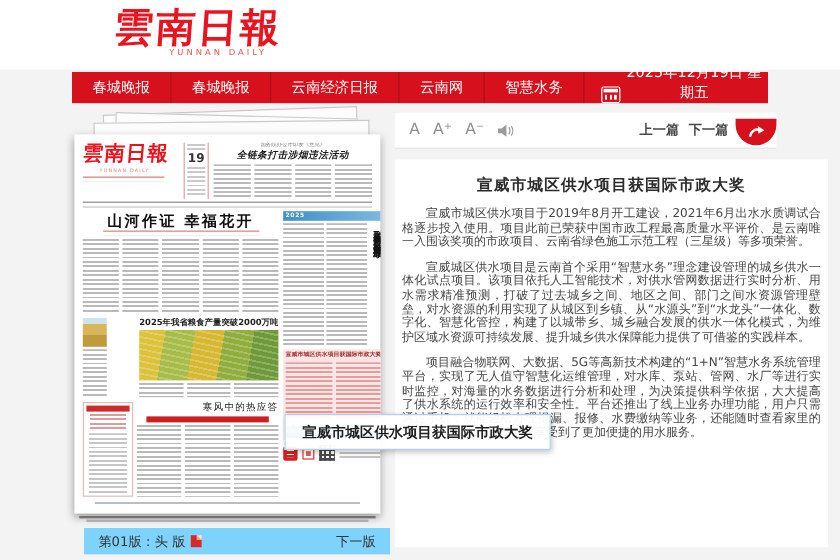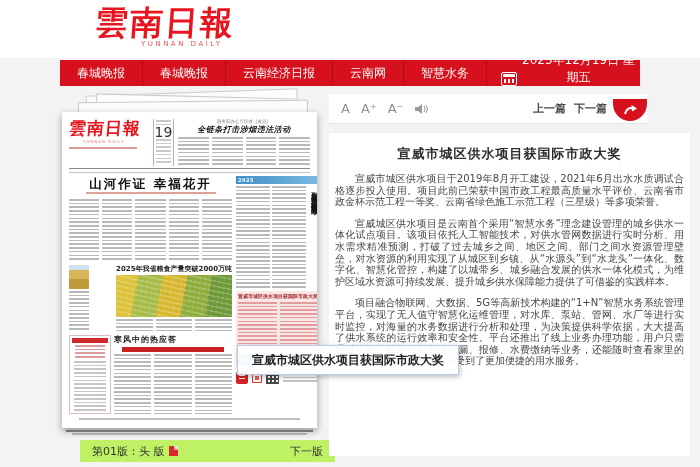--- a/index.html
+++ b/index.html
@@ -43,21 +43,21 @@
 
   .masthead{display:flex;gap:4px;height:47px;}
   .m-logo{width:80px;position:relative;}
   .m-logo .zh{font-family:"DejaVu Serif","Liberation Serif",serif;font-weight:bold;font-size:17px;
               color:#e8131d;letter-spacing:1px;transform:skewX(-5deg);display:block;line-height:1.1;}
   .m-logo .en{display:block;font-size:4px;color:#e87a70;letter-spacing:1px;margin:1px 0 3px 14px;}
   .m-slogan{height:4px;width:68px;--ink:#e09a96;}
   .datebox{width:21px;border-left:1px solid #d9a3a3;border-right:1px solid #d9a3a3;
            display:flex;flex-direction:column;align-items:center;padding:1px 2px;box-sizing:border-box;}
   .datebox .d-top{width:100%;height:7px;--ink:#c9c9c9;}
-  .datebox .d-num{font-size:14px;font-weight:normal;color:#333;line-height:11px;}
+  .datebox .d-num{font-size:10px;font-weight:bold;color:#333;line-height:11px;}
   .datebox .d-bot{width:100%;flex:1;--ink:#c9c9c9;margin-top:1px;}
   .m-top-article{flex:1;display:flex;flex-direction:column;}
   .m-kicker{font-size:4.5px;color:#777;text-align:center;line-height:6px;white-space:nowrap;overflow:hidden;}
   .m-headline{font-size:8px;font-weight:bold;color:#1a1a1a;text-align:center;line-height:10px;
               white-space:nowrap;overflow:hidden;letter-spacing:.5px;font-style:italic;}
   .m-top-article .cols{flex:1;margin-top:2px;}
 
   .divider{height:3px;border-top:1px solid #8a8a8a;border-bottom:1px solid #c4c4c4;margin:2px 0 3px 0;}
 
   .paper-grid{flex:1;display:flex;gap:4px;min-height:0;}
@@ -81,21 +81,21 @@
          background-image:repeating-linear-gradient(12deg,rgba(255,255,255,.22) 0 1.5px,transparent 1.5px 5px);}
   .g-caps{height:12px;margin-top:2px;}
 
   .bottomrow{display:flex;gap:3px;margin-top:4px;flex:1;min-height:0;}
   .notice{width:42px;border:1px solid #e0bcbc;box-sizing:border-box;padding:2px;display:flex;
           flex-direction:column;gap:2px;}
   .notice .n-bar{height:5px;background:#cf2a2a;}
   .notice .n-red{height:14px;--ink:#dc9c9c;margin:0 3px;}
   .notice .n-grey{flex:1;--ink:#c6c6c6;margin:0 2px;}
   .cold{flex:1;display:flex;flex-direction:column;}
-  .h-cold{font-size:8px;font-weight:bold;color:#1a1a1a;text-align:left;line-height:10px;letter-spacing:1px;}
+  .h-cold{font-size:8px;font-weight:normal;color:#1a1a1a;text-align:right;line-height:10px;letter-spacing:1px;}
   .cold-redbar{height:5px;background:#c92020;margin:2px 8px;}
   .cold .cols{flex:1;}
 
   .rail-blue{height:8px;background:linear-gradient(90deg,#3f8fc9,#7db9e0);display:flex;align-items:center;}
   .rail-blue b{font-size:5px;color:#fff;margin-left:2px;letter-spacing:.5px;}
   .rail-vert{display:flex;gap:2px;height:102px;margin-top:2px;}
   .rail-vert .sim{flex:1;}
   .v-head{writing-mode:vertical-rl;font-size:8px;font-weight:bold;color:#141414;line-height:12px;
           letter-spacing:1px;height:100%;}
   .pink{margin-top:3px;background:#fbe6e6;padding:2px;display:flex;flex-direction:column;gap:2px;height:76px;box-sizing:border-box;}
@@ -111,21 +111,21 @@
               background-image:repeating-linear-gradient(to bottom,#fff 0 1px,transparent 1px 3px);}
   .stamp{width:10px;height:10px;border:1px solid #d43a3a;box-sizing:border-box;position:relative;}
   .stamp:before{content:"";position:absolute;inset:2px;background:#e06060;}
   .qr{width:13px;height:13px;background-image:
         repeating-linear-gradient(0deg,#4a4a4a 0 2px,transparent 2px 4px),
         repeating-linear-gradient(90deg,#4a4a4a 0 2px,#ffffff 2px 4px);}
   .logos-sim{flex:1;height:10px;--ink:#c6c6c6;}
   .paper-footer{height:3px;margin:4px 10px 0 10px;--ink:#bdbdbd;}
 
   
-  .pager{position:absolute;left:80px;top:440px;width:255px;height:22px;background:#bef264;
+  .pager{position:absolute;left:70px;top:440px;width:255px;height:22px;background:#7dd3fc;
          display:flex;align-items:center;font-size:11px;color:#333;box-sizing:border-box;padding:0 12px;z-index:2;}
   .pager .pl{display:flex;align-items:center;gap:4px;}
   .pdf{width:9px;height:10px;background:#d62a2a;position:relative;display:inline-block;}
   .pdf:before{content:"";position:absolute;right:0;top:0;border:2px solid #eaeaea;
               border-left-color:#f3a0a0;border-bottom-color:#f3a0a0;}
   .pager .pr{margin-left:auto;cursor:pointer;}
 
   
   .toolbar{position:absolute;left:329px;top:94px;width:318px;height:30px;background:#fff;
            border-bottom:1px solid #e2e2e2;display:flex;align-items:center;box-sizing:border-box;
@@ -310,20 +310,20 @@
     <div class="badge">
       <svg width="16" height="12" viewBox="0 0 16 12">
         <path d="M3 10 C4 5 8 3 11 4.5" stroke="#fff" stroke-width="2" fill="none"></path>
         <path d="M9.5 1 L15 4.5 L10 7.5 z" fill="#fff"></path>
       </svg>
     </div>
   </div>
 
   <div class="article">
     <div class="a-title">宣威市城区供水项目获国际市政大奖</div>
-    <p>宣威市城区供水项目于2019年8月开工建设，2021年6月出水水质调试合格逐步投入使用。项目此前已荣获中国市政工程最高质量水平评价、云南省市政金杯示范工程一等奖、云南省绿色施工示范工程（三星级）等多项荣誉。</p>
+    <p>宣威市城区供水项目于2019年8月开工建设，2021年6月出水水质调试合格逐步投入使用。项目此前已荣获中国市政工程最高质量水平评价、是云南唯一入围该奖项的市政项目、云南省绿色施工示范工程（三星级）等多项荣誉。</p>
     <p>宣威城区供水项目是云南首个采用“智慧水务”理念建设管理的城乡供水一体化试点项目。该项目依托人工智能技术，对供水管网数据进行实时分析、用水需求精准预测，打破了过去城乡之间、地区之间、部门之间水资源管理壁垒，对水资源的利用实现了从城区到乡镇、从“水源头”到“水龙头”一体化、数字化、智慧化管控，构建了以城带乡、城乡融合发展的供水一体化模式，为维护区域水资源可持续发展、提升城乡供水保障能力提供了可借鉴的实践样本。</p>
     <p>项目融合物联网、大数据、5G等高新技术构建的“1+N”智慧水务系统管理平台，实现了无人值守智慧化运维管理，对水库、泵站、管网、水厂等进行实时监控，对海量的水务数据进行分析和处理，为决策提供科学依据，大大提高了供水系统的运行效率和安全性。平台还推出了线上业务办理功能，用户只需通过手机，就能轻松办理报漏、报修、水费缴纳等业务，还能随时查看家里的用水趋势、水质等情况，享受到了更加便捷的用水服务。</p>
   </div>
 
   <div class="tooltip">宣威市城区供水项目获国际市政大奖</div>
 
 </div>
 
 </body></html>

